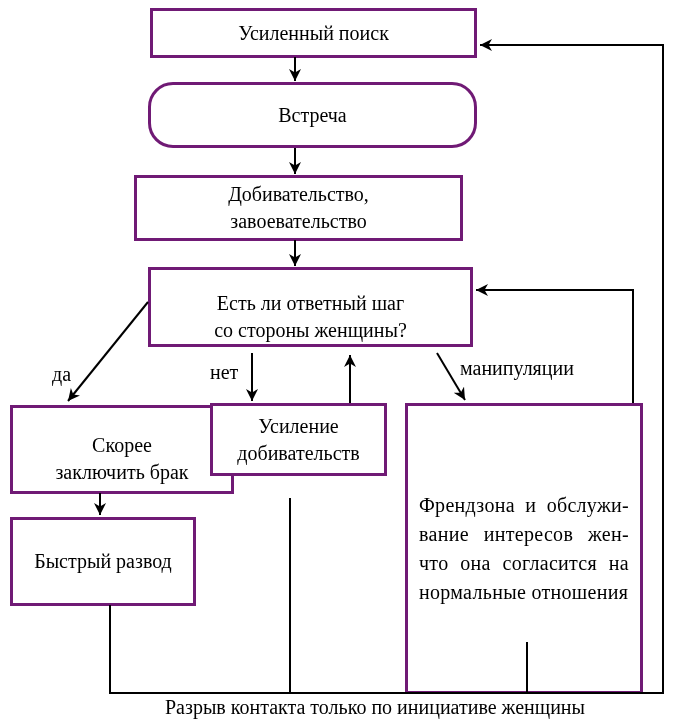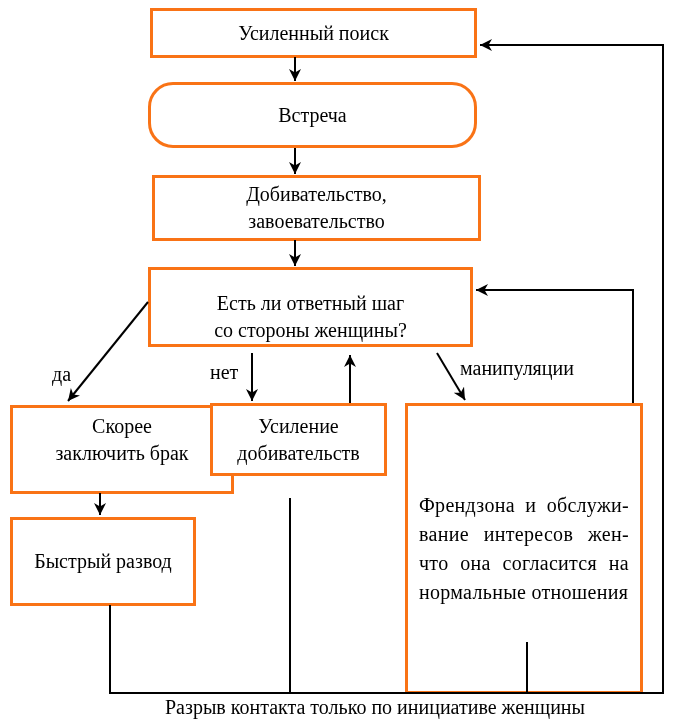--- a/index.html
+++ b/index.html
@@ -8,21 +8,21 @@
     width: 675px;
     height: 721px;
     background: #ffffff;
     font-family: "Liberation Serif", "DejaVu Serif", serif;
     color: #000000;
     overflow: hidden;
   }
   .box {
     position: absolute;
     box-sizing: border-box;
-    border: 3px solid #f97316;
+    border: 3px solid #701a75;
     background: #ffffff;
     display: flex;
     flex-direction: column;
     align-items: center;
     justify-content: center;
     text-align: center;
     font-size: 20px;
     line-height: 27px;
     z-index: 2;
   }
@@ -73,31 +73,31 @@
 <div class="canvas">
 
   <div class="box" style="left:150px; top:8px; width:327px; height:50px;">
     <div class="bline">Усиленный поиск</div>
   </div>
 
   <div class="box" style="left:148px; top:82px; width:329px; height:66px;border-radius:25px;">
     <div class="bline">Встреча</div>
   </div>
 
-  <div class="box" style="left:152px; top:175px; width:329px; height:66px;">
+  <div class="box" style="left:134px; top:175px; width:329px; height:66px;">
     <div class="bline">Добивательство,</div>
     <div class="bline">завоевательство</div>
   </div>
 
   <div class="box" style="left:148px; top:267px; width:325px; height:80px; justify-content:flex-end; padding-top:14px;">
     <div class="bline">Есть ли ответный шаг</div>
     <div class="bline">со стороны женщины?</div>
   </div>
 
-  <div class="box" style="left:10px; top:405px; width:224px; height:89px; justify-content:flex-start; padding-top:5px;">
+  <div class="box" style="left:10px; top:405px; width:224px; height:89px; justify-content:flex-start; padding-top:24px;">
     <div class="bline">Скорее</div>
     <div class="bline">заключить брак</div>
   </div>
 
   <div class="box" style="left:10px; top:517px; width:186px; height:89px;">
     <div class="bline">Быстрый развод</div>
   </div>
 
   <div class="box" style="left:210px; top:403px; width:177px; height:73px;">
     <div class="bline">Усиление</div>

